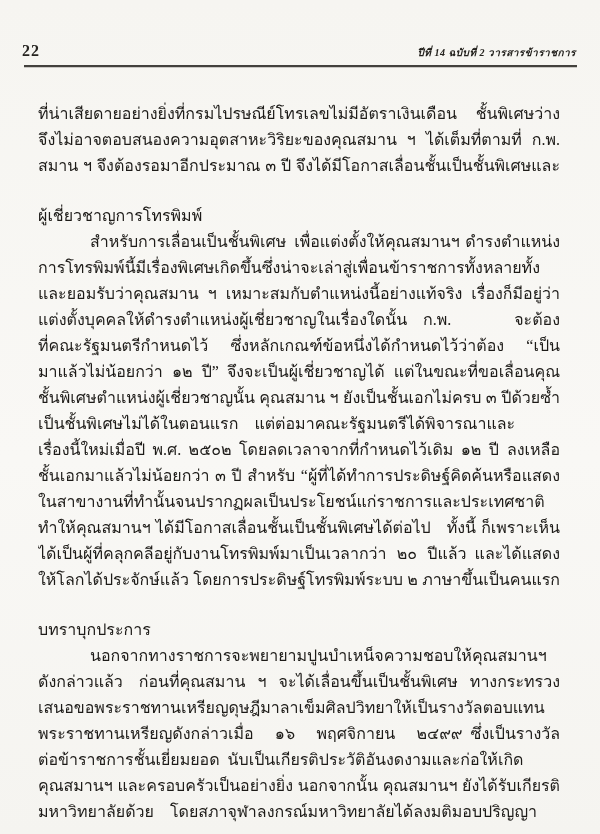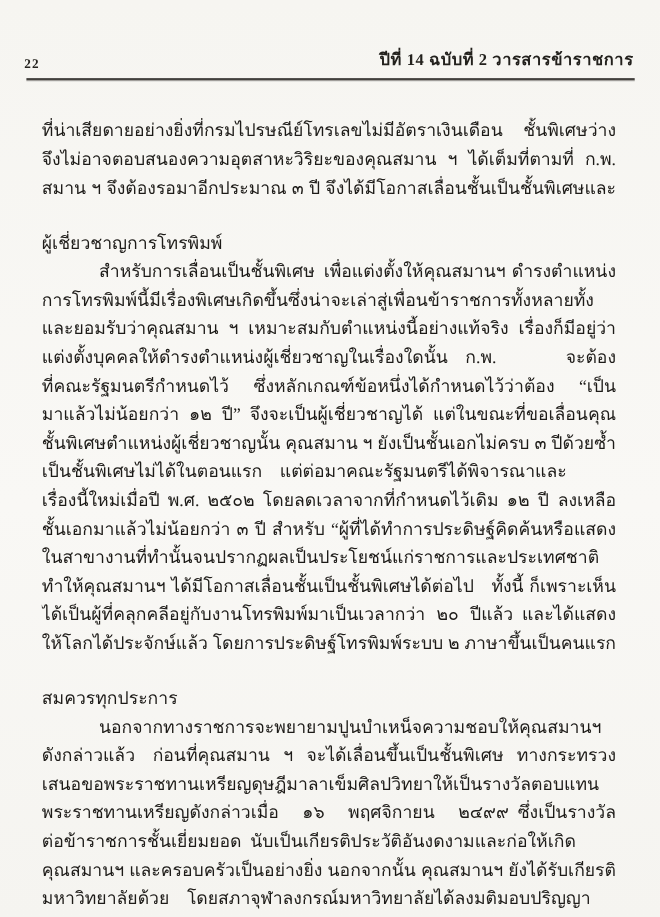--- a/index.html
+++ b/index.html
@@ -21,28 +21,29 @@
     color: #1f1d1a;
     overflow: hidden;
   }
   .running-header {
     display: flex;
     justify-content: space-between;
     align-items: flex-end;
     margin: 42px 24px 0 22px;
   }
   .page-number {
-    font-size: 12px;
+    font-size: 16px;
     font-weight: 700;
     letter-spacing: 1px;
     color: #262420;
   }
   .journal-title {
-    font-size: 15px;
+    font-size: 10px;
     font-weight: 700;
+    font-style: italic;
     letter-spacing: 0.5px;
     color: #23211d;
   }
   .header-rule {
     margin: 5px 23px 0 24px;
     height: 0;
     border-top: 2.2px solid #43413d;
     box-shadow: 0 1px 0 rgba(67,65,61,0.25);
   }
   .body-text {
@@ -91,21 +92,21 @@
       <div class="line">ที่คณะรัฐมนตรีกำหนดไว้ ซึ่งหลักเกณฑ์ข้อหนึ่งได้กำหนดไว้ว่าต้อง “เป็นข้าราชการชั้นเอก</div>
       <div class="line">มาแล้วไม่น้อยกว่า ๑๒ ปี” จึงจะเป็นผู้เชี่ยวชาญได้ แต่ในขณะที่ขอเลื่อนคุณสมาน ฯ เป็น</div>
       <div class="line">ชั้นพิเศษตำแหน่งผู้เชี่ยวชาญนั้น คุณสมาน ฯ ยังเป็นชั้นเอกไม่ครบ ๓ ปีด้วยซ้ำไป จึงเลื่อน</div>
       <div class="line">เป็นชั้นพิเศษไม่ได้ในตอนแรก แต่ต่อมาคณะรัฐมนตรีได้พิจารณาและกำหนดหลักเกณฑ์</div>
       <div class="line">เรื่องนี้ใหม่เมื่อปี พ.ศ. ๒๕๐๒ โดยลดเวลาจากที่กำหนดไว้เดิม ๑๒ ปี ลงเหลือเวลาเป็น</div>
       <div class="line">ชั้นเอกมาแล้วไม่น้อยกว่า ๓ ปี สำหรับ “ผู้ที่ได้ทำการประดิษฐ์คิดค้นหรือแสดงความสามารถ</div>
       <div class="line">ในสาขางานที่ทำนั้นจนปรากฏผลเป็นประโยชน์แก่ราชการและประเทศชาติเป็นอย่างยิ่ง”....จึง</div>
       <div class="line">ทำให้คุณสมานฯ ได้มีโอกาสเลื่อนชั้นเป็นชั้นพิเศษได้ต่อไป ทั้งนี้ ก็เพราะเห็นว่าคุณสมาน ฯ</div>
       <div class="line">ได้เป็นผู้ที่คลุกคลีอยู่กับงานโทรพิมพ์มาเป็นเวลากว่า ๒๐ ปีแล้ว และได้แสดงความสามารถ</div>
       <div class="line">ให้โลกได้ประจักษ์แล้ว โดยการประดิษฐ์โทรพิมพ์ระบบ ๒ ภาษาขึ้นเป็นคนแรก จึงเป็นผู้</div>
-      <div class="line short">สมควรทุกประการ</div>
+      <div class="line short">บทราบุกประการ</div>
       <div class="line indent">นอกจากทางราชการจะพยายามปูนบำเหน็จความชอบให้คุณสมานฯ ตามควรแก่กรณี</div>
       <div class="line">ดังกล่าวแล้ว ก่อนที่คุณสมาน ฯ จะได้เลื่อนขึ้นเป็นชั้นพิเศษ ทางกระทรวงคมนาคมยังได้</div>
       <div class="line">เสนอขอพระราชทานเหรียญดุษฎีมาลาเข็มศิลปวิทยาให้เป็นรางวัลตอบแทนอีกด้วย และได้รับ</div>
       <div class="line">พระราชทานเหรียญดังกล่าวเมื่อ ๑๖ พฤศจิกายน ๒๔๙๙ ซึ่งเป็นรางวัลตอบแทนคุณความดี</div>
       <div class="line">ต่อข้าราชการชั้นเยี่ยมยอด นับเป็นเกียรติประวัติอันงดงามและก่อให้เกิดความปลาบปลื้มแก่</div>
       <div class="line">คุณสมานฯ และครอบครัวเป็นอย่างยิ่ง นอกจากนั้น คุณสมานฯ ยังได้รับเกียรติจากจุฬาลงกรณ์</div>
       <div class="line">มหาวิทยาลัยด้วย โดยสภาจุฬาลงกรณ์มหาวิทยาลัยได้ลงมติมอบปริญญาวิศวกรรมศาสตร์</div>
     </div>
 
 </div>

